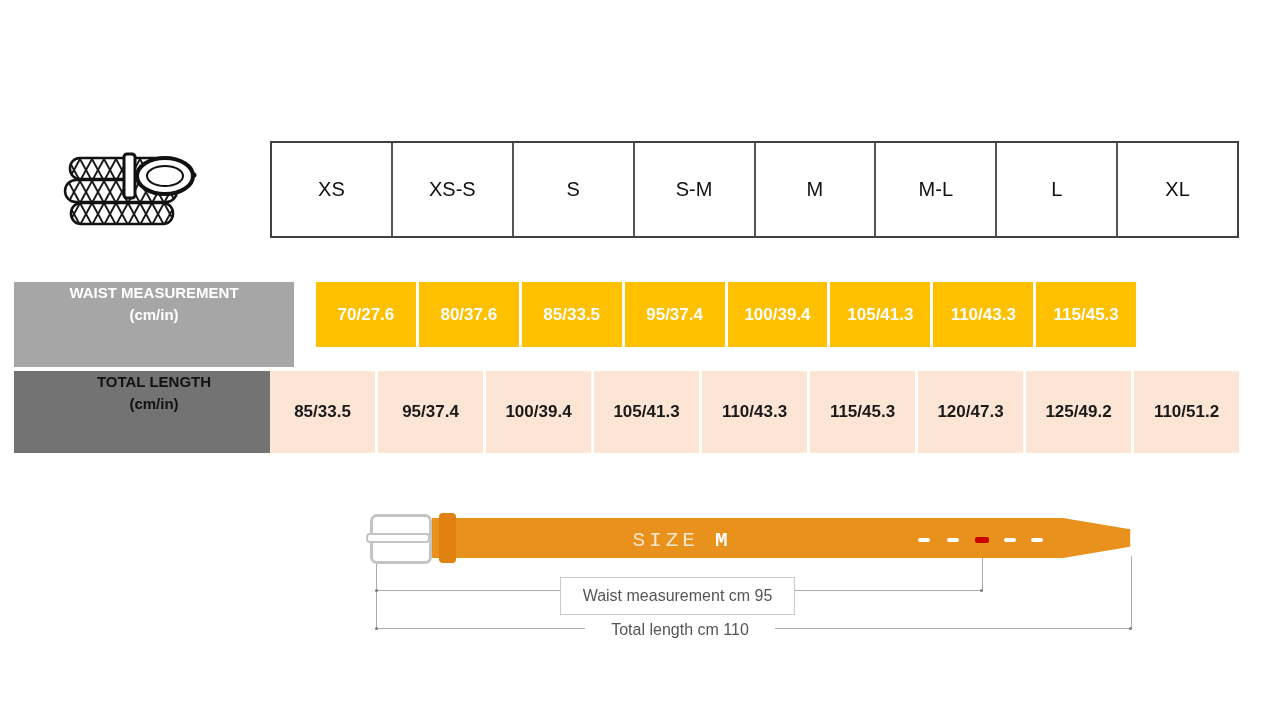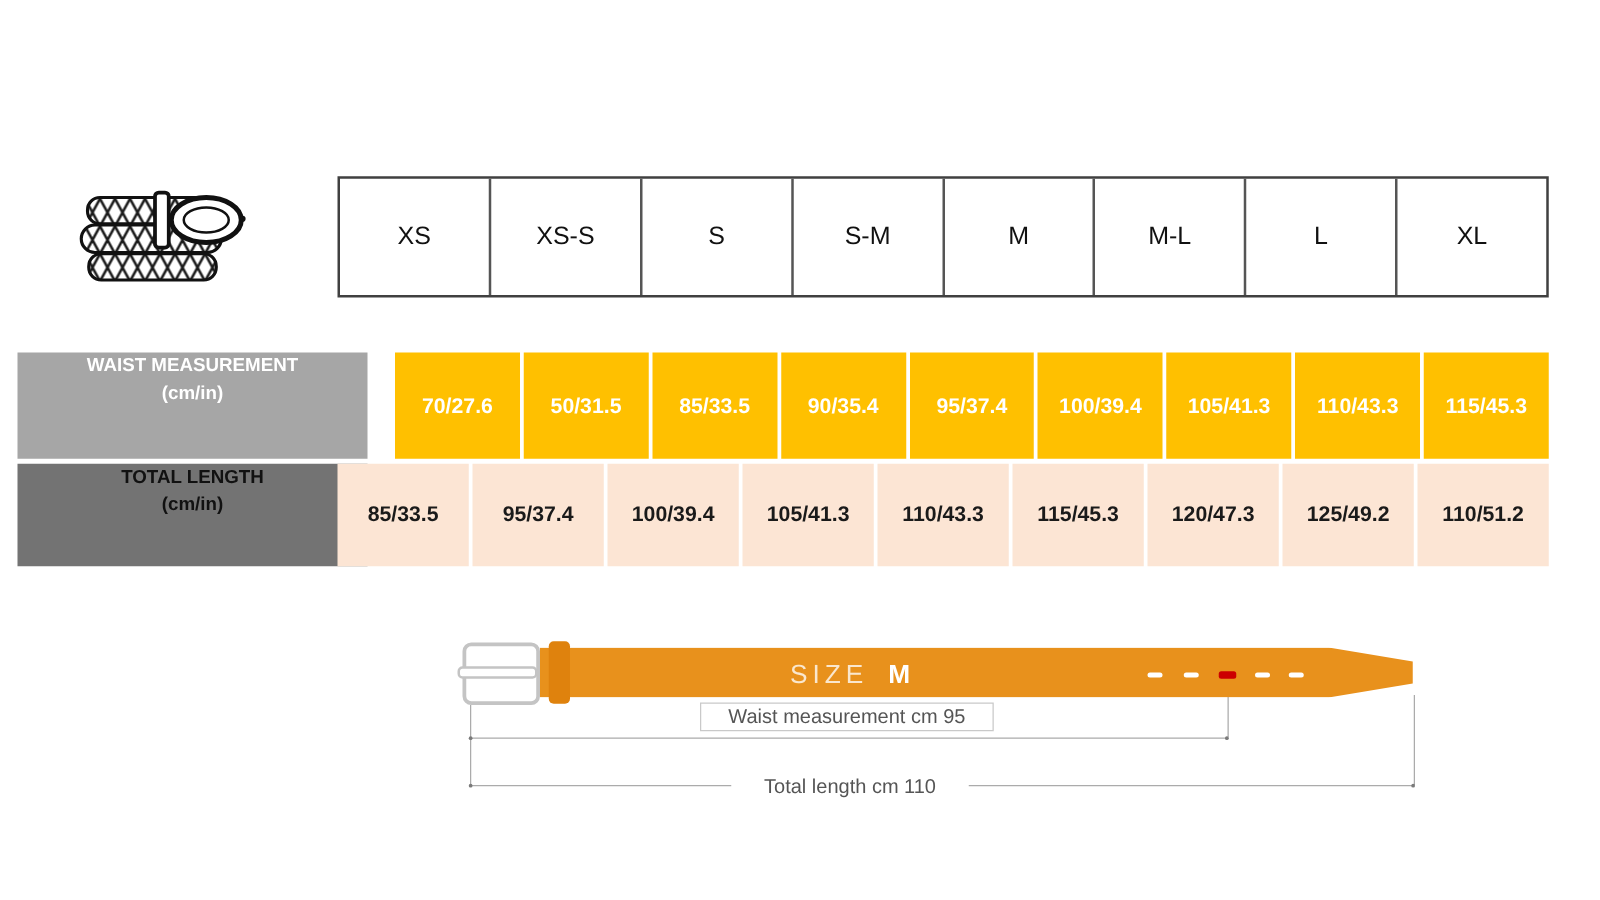--- a/index.html
+++ b/index.html
@@ -29,21 +29,21 @@
     font-weight:bold; font-size:15px; line-height:1.45;
   }
   .rowlabel.waist { top:282px; height:85px; background:#a6a6a6; color:#ffffff; }
   .rowlabel.total { top:371px; height:82px; background:#737373; color:#111111; }
 
   
   .val-row {
     left:270px; width:969px;
     display:grid; grid-template-columns:repeat(9,1fr); gap:3px;
   }
-  .val-row.gold  { top:282px; height:85px;padding-left:46px; }
+  .val-row.gold  { top:282px; height:65px;padding-left:46px; }
   .val-row.peach { top:371px; height:82px; }
   .val-cell {
     display:flex; align-items:center; justify-content:center;
     font-weight:bold; font-size:17px;
   }
   .val-row.gold  .val-cell { background:#ffc000; color:#ffffff; }
   .val-row.peach .val-cell { background:#fce5d4; color:#1a1a1a; }
 
   
   .strap {
@@ -57,35 +57,35 @@
   .prong {
     left:366px; top:533px; width:64px; height:10px;
     border:2px solid #c4c4c4; border-radius:4px; background:#ffffff;
   }
   .loop {
     left:439px; top:513px; width:17px; height:50px;
     background:#df820d; border-radius:4px;
   }
   .size-text {
     left:590px; top:527px; width:180px; height:26px;
-    display:flex; align-items:center; justify-content:center;
+    display:flex; align-items:center; justify-content:center;font-family:Liberation Mono, monospace;
   }
   .size-word { color:rgba(255,255,255,0.78); font-size:21px; letter-spacing:4px; }
   .size-val  { color:#ffffff; font-size:21px; font-weight:bold; margin-left:16px; }
   .hole {
     top:538px; width:12px; height:4px; background:#ffffff; border-radius:2px;
   }
   .hole.red { top:537px; width:14px; height:6px; background:#cc0000; }
 
   .vline { width:1px; background:#ababab; }
   .hline { height:1px; background:#ababab; }
   .dot { width:3px; height:3px; border-radius:50%; background:#7a7a7a; }
 
   .waist-box {
-    left:560px; top:562px; width:235px; height:23px; background:#ffffff;
+    left:560px; top:577px; width:235px; height:38px; background:#ffffff;
     border:1px solid #c9c9c9; display:flex; align-items:center; justify-content:center;
     font-size:16px; color:#555555;
   }
   .total-label {
     left:585px; top:616px; width:190px; height:23px; background:#ffffff;
     display:flex; align-items:flex-end; justify-content:center;
     font-size:16px; color:#555555;
   }
 </style>
 </head>
@@ -126,23 +126,22 @@
     <span>WAIST MEASUREMENT</span>
     <span>(cm/in)</span>
   </div>
   <div class="abs rowlabel total">
     <span>TOTAL LENGTH</span>
     <span>(cm/in)</span>
   </div>
 
   <div class="abs val-row gold">
     <div class="val-cell">70/27.6</div>
-    <div class="val-cell">50/31.5</div>
+    <div class="val-cell">80/37.6</div>
     <div class="val-cell">85/33.5</div>
-    <div class="val-cell">90/35.4</div>
     <div class="val-cell">95/37.4</div>
     <div class="val-cell">100/39.4</div>
     <div class="val-cell">105/41.3</div>
     <div class="val-cell">110/43.3</div>
     <div class="val-cell">115/45.3</div>
   </div>
 
   <div class="abs val-row peach">
     <div class="val-cell">85/33.5</div>
     <div class="val-cell">95/37.4</div>

